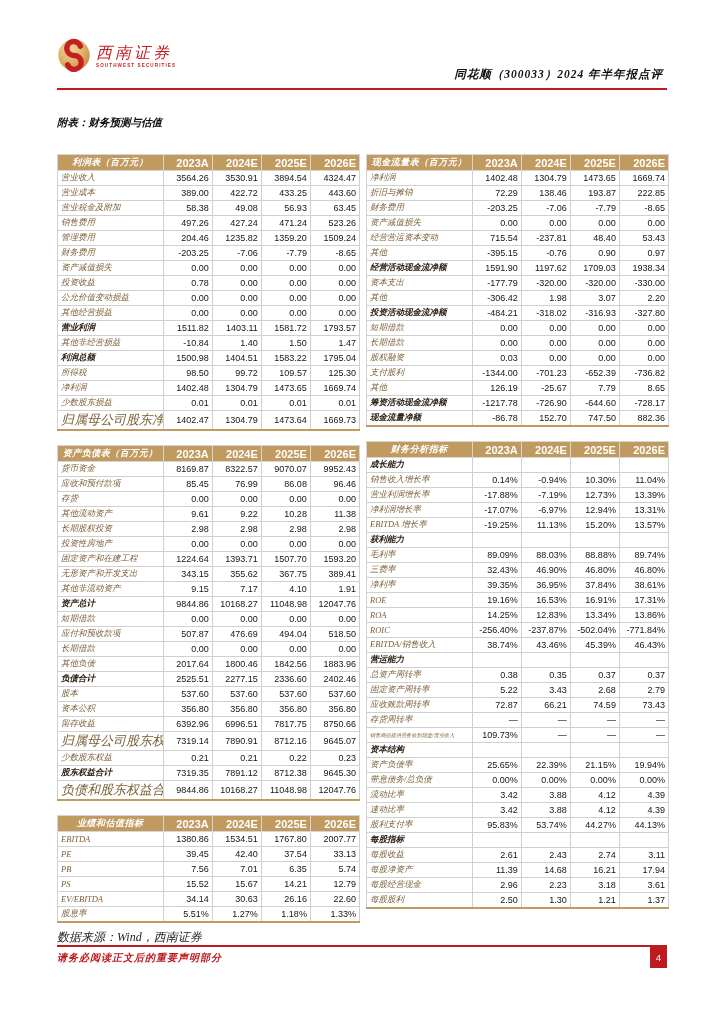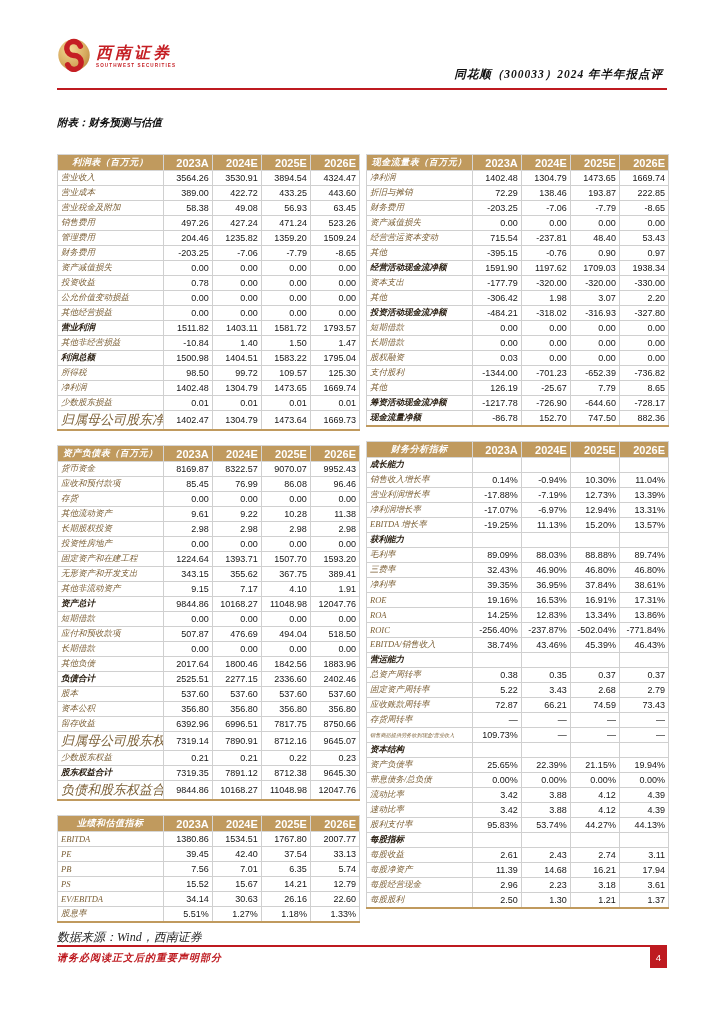--- a/index.html
+++ b/index.html
@@ -2,21 +2,21 @@
 <html><head>
 <meta charset="utf-8">
 <style>
   html,body{margin:0;padding:0;background:#888;}
   .page{position:relative;width:724px;height:1024px;background:#ffffff;margin:0 auto;
         font-family:"Liberation Sans",sans-serif;overflow:hidden;}
   
   .hdr{position:absolute;left:57px;top:38px;width:610px;height:48px;}
   .logo{position:absolute;left:0;top:0;display:flex;align-items:center;gap:5px;}
   .logo-txt{display:flex;flex-direction:column;line-height:1;}
-  .logo-cn{color:#C51F24;font-size:16px;font-weight:bold;font-style:italic;
+  .logo-cn{color:#C51F24;font-size:16px;font-weight:normal;font-style:italic;
            font-family:"Liberation Serif",serif;letter-spacing:3px;}
   .logo-en{color:#C51F24;font-size:4.6px;letter-spacing:1.1px;margin-top:3px;font-weight:bold;}
   .doc-title{position:absolute;right:4px;bottom:4px;font-size:11.5px;font-weight:bold;color:#111;
              font-family:"Liberation Serif",serif;font-style:italic;letter-spacing:1px;}
   .hdr-rule{position:absolute;left:57px;top:88px;width:610px;height:2px;background:#BE1A20;}
   
   .content{position:absolute;left:57px;top:116px;width:612px;}
   .appendix-title{font-size:10.5px;font-weight:bold;color:#111;margin-bottom:24px;
                   font-family:"Liberation Serif",serif;font-style:italic;}
   .cols{display:flex;gap:6px;}

